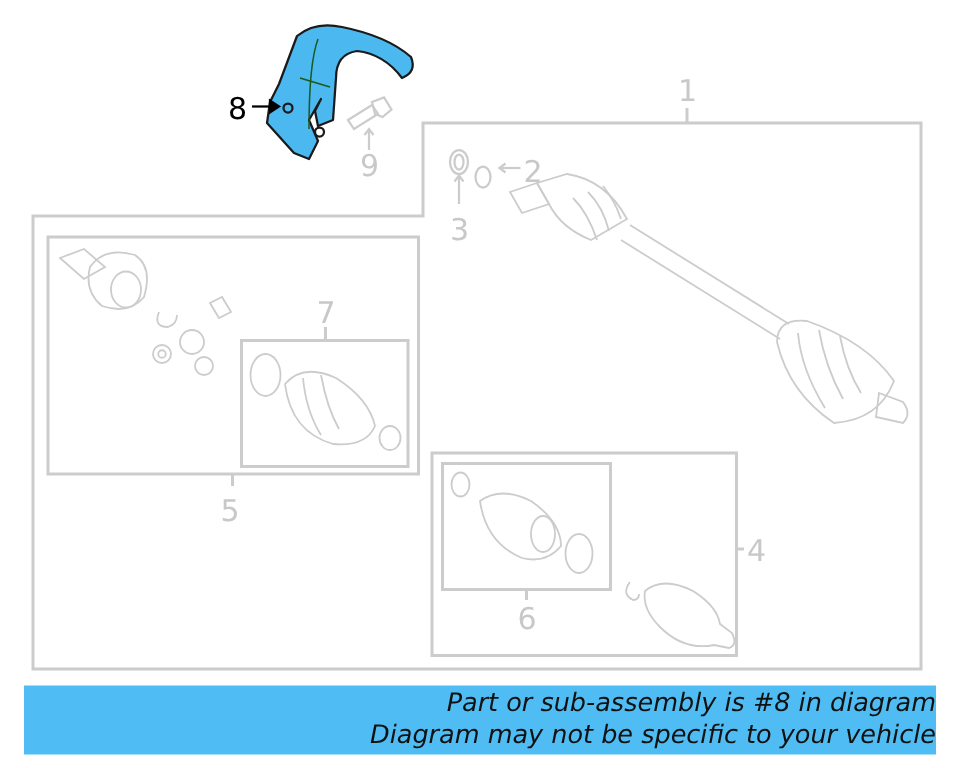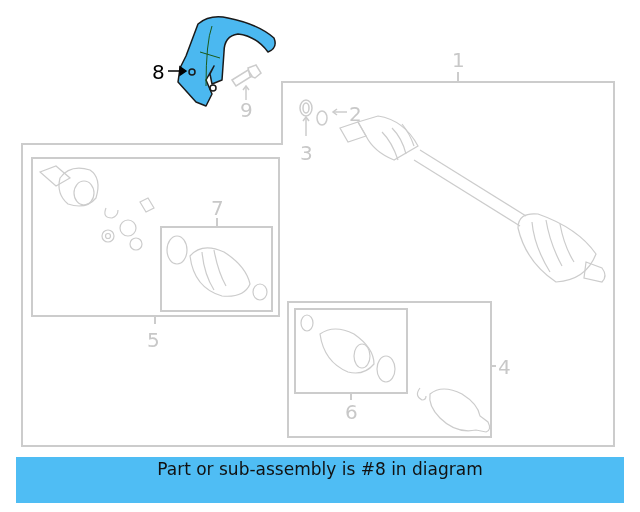--- a/index.html
+++ b/index.html
@@ -2,22 +2,22 @@
 <html><head>
 <meta charset="utf-8">
 <style>
   html, body { margin: 0; padding: 0; background: #ffffff; }
   body { width: 640px; height: 512px; position: relative; overflow: hidden;
          font-family: "DejaVu Sans", sans-serif; }
   #diagram { position: absolute; left: 0; top: 0; width: 640px; height: 512px; }
   .callout { position: absolute; font-size: 20px; color: #c8c8c8; line-height: 1; }
   .callout.active { color: #000000; }
   #banner { position: absolute; left: 16px; top: 457px; width: 608px; height: 46px;
-            background: #4fbdf4; color: #111111; text-align: center;
-            font-size: 17px; line-height: 21px; padding-top: 2px; box-sizing: border-box; }
+            background: #4fbdf4; color: #111111; text-align: right;
+            font-size: 17px; line-height: 21px; padding-top: 2px; box-sizing: border-box; font-style: italic; }
   #banner div { white-space: nowrap; }
 </style>
 </head>
 <body>
 
 <svg id="diagram" width="640" height="512" viewBox="0 0 640 512">
   <g fill="none" stroke="#cccccc" stroke-width="2">
 
     <path d="M22 144 H282 V82 H614 V446 H22 Z"></path>
     <line x1="458" y1="72" x2="458" y2="82"></line>
@@ -111,13 +111,14 @@
 <div class="callout" style="left:300px;top:143px;">3</div>
 <div class="callout" style="left:498px;top:357px;">4</div>
 <div class="callout" style="left:147px;top:330px;">5</div>
 <div class="callout" style="left:345px;top:402px;">6</div>
 <div class="callout" style="left:211px;top:198px;">7</div>
 <div class="callout active" style="left:152px;top:62px;">8</div>
 <div class="callout" style="left:240px;top:100px;">9</div>
 
 <div id="banner">
   <div>Part or sub-assembly is #8 in diagram</div>
+  <div>Diagram may not be specific to your vehicle</div>
 </div>
 
 </body></html>

